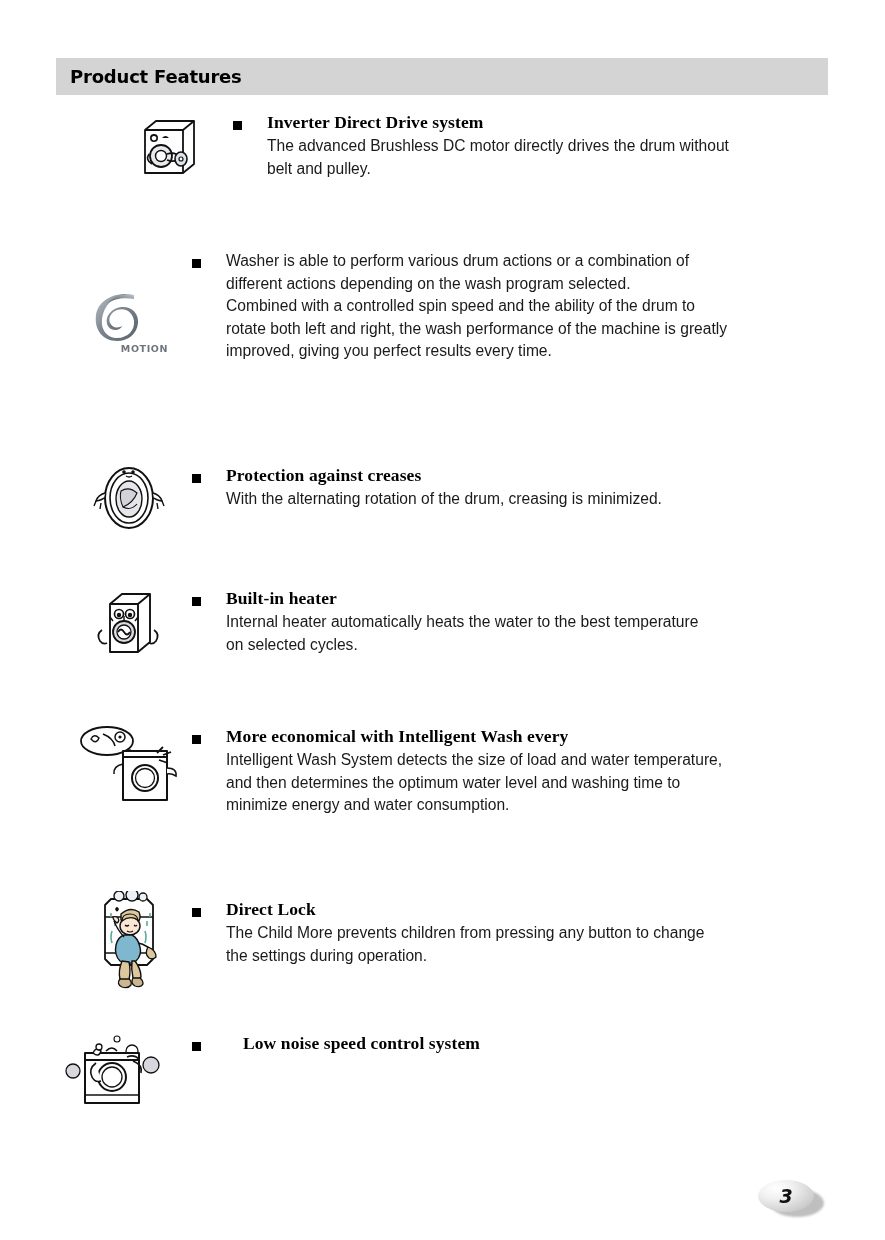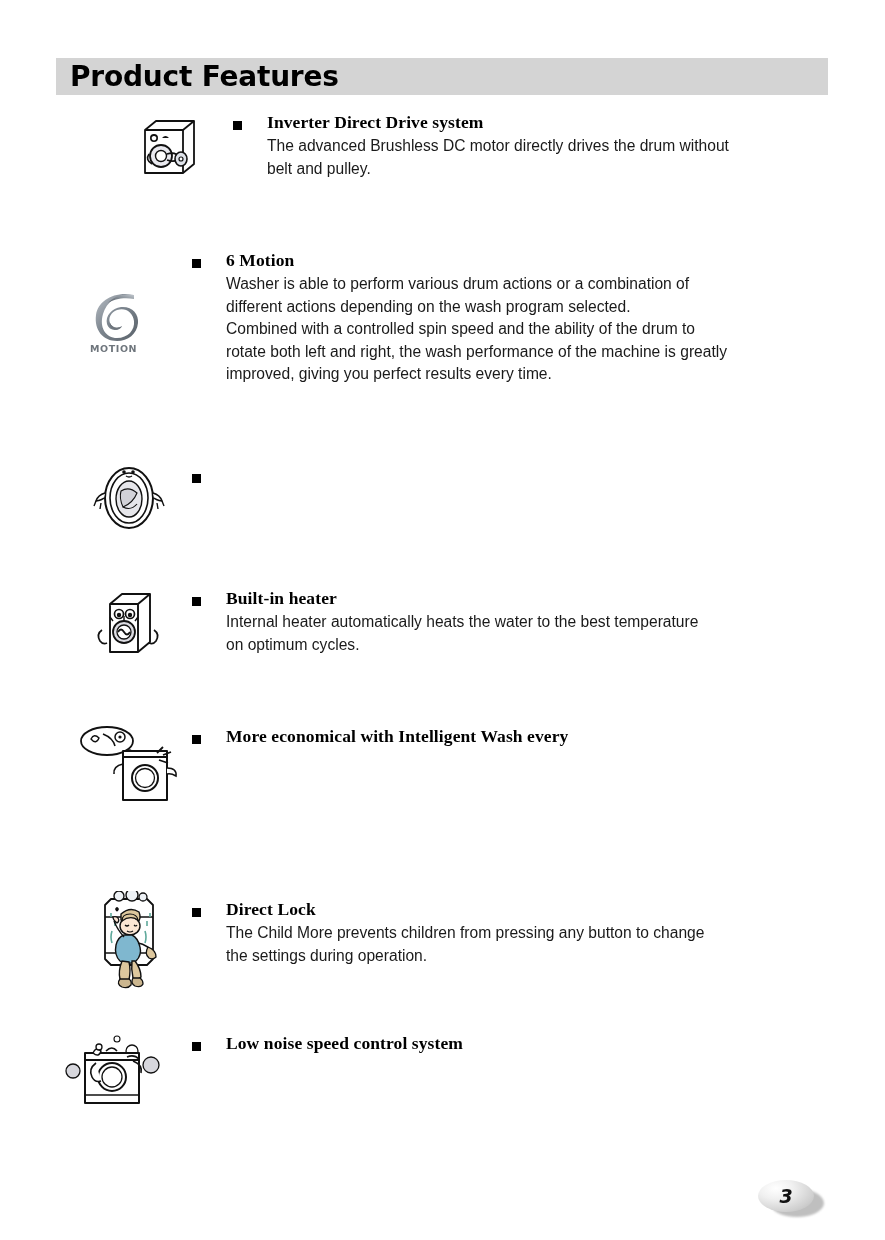--- a/index.html
+++ b/index.html
@@ -22,21 +22,21 @@
     top: 58px;
     width: 772px;
     height: 37px;
     background: #d4d4d4;
     display: flex;
     align-items: center;
   }
   .page-header .title {
     font-family: "DejaVu Sans", sans-serif;
     font-weight: bold;
-    font-size: 28px;
+    font-size: 18px;
     color: #000000;
     letter-spacing: -0.2px;
     padding-left: 14px;
     line-height: 1;
   }
 
   
   .features {
     position: absolute;
     left: 0;
@@ -121,21 +121,21 @@
     font-weight: bold;
     font-style: italic;
     font-size: 19px;
     color: #111111;
     line-height: 1;
   }
 
   
   .motion-logo {
     width: 78px;
-    text-align: left;
+    text-align: right;
   }
   .motion-logo .word {
     font-family: "DejaVu Sans", sans-serif;
     font-weight: bold;
     font-size: 9.5px;
     letter-spacing: 0.6px;
     color: #6e757c;
     margin-top: 1px;
   }
 
@@ -198,21 +198,20 @@
           </defs>
           <path d="M44 5 C30 3 17 10 13 24 C9 38 16 48 27 48 C38 48 45 40 44 31 C43 22 35 17 27 20 C21 22 18 28 20 33 C22 38 28 39 32 36 C28 42 19 41 17 34 C15 26 22 18 31 17 C42 16 49 24 48 33 C47 44 38 51 27 51 C13 51 4 40 6 25 C8 11 24 1 44 5 Z" fill="url(#sixgrad)"></path>
           <path d="M44 5 C34 3 24 6 18 13 C24 9 34 7 44 9 Z" fill="url(#sixgrad2)"></path>
           <path d="M20 33 C22 38 28 39 32 36 C30 41 23 41 20 36 Z" fill="#6e757c"></path>
         </svg>
         <div class="word">MOTION</div>
       </div>
     </div>
     <div class="bullet" style="top:9px;"></div>
     <div class="text-cell" style="top:0;">
-      <p class="f-title">6 Motion</p>
       <p class="f-body">Washer is able to perform various drum actions or a combination of
 different actions depending on the wash program selected.
 Combined with a controlled spin speed and the ability of the drum to
 rotate both left and right, the wash performance of the machine is greatly
 improved, giving you perfect results every time.</p>
     </div>
   </div>
 
   <div class="feature" style="height:123px;">
     <div class="icon-cell" style="top:0;">
@@ -226,20 +225,24 @@
           <path d="M12 28 q-7 2 -9 8 q6 -1 8 -3" fill="#ffffff" stroke="#111" stroke-width="1.6"></path>
           <path d="M60 28 q7 2 9 8 q-6 -1 -8 -3" fill="#ffffff" stroke="#111" stroke-width="1.6"></path>
           <path d="M3 36 l-2 5 M8 38 l-1 6 M69 36 l2 5 M64 38 l1 6" stroke="#111" stroke-width="1.4" fill="none"></path>
           <circle cx="31" cy="7" r="1.8" fill="#111"></circle>
           <circle cx="40" cy="7" r="1.8" fill="#111"></circle>
           <path d="M33 11 q3 2 6 0" fill="none" stroke="#111" stroke-width="1.3"></path>
         </svg>
       </span>
     </div>
     <div class="bullet" style="top:9px;"></div>
+    <div class="text-cell" style="top:0;">
+      <p class="f-title">Protection against creases</p>
+      <p class="f-body">With the alternating rotation of the drum, creasing is minimized.</p>
+    </div>
   </div>
 
   <div class="feature" style="height:138px;padding-left:27px;">
     <div class="icon-cell" style="top:2px;">
       <span>
         <svg width="74" height="68" viewBox="0 0 74 68">
           <g fill="#ffffff" stroke="#111" stroke-width="1.9" stroke-linejoin="round">
             <path d="M18 14 L30 4 L58 4 L58 52 L46 62 L18 62 Z"></path>
             <path d="M18 14 L46 14 L46 62"></path>
             <path d="M46 14 L58 4"></path>
@@ -254,21 +257,21 @@
           <path d="M21 31 l-3 -4 M43 31 l3 -4 M32 31 l0 -5" stroke="#111" stroke-width="1.4"></path>
           <path d="M10 40 q-6 4 -2 11 q3 4 7 2" fill="none" stroke="#111" stroke-width="1.7"></path>
           <path d="M62 40 q6 4 2 11 q-3 4 -7 2" fill="none" stroke="#111" stroke-width="1.7"></path>
         </svg>
       </span>
     </div>
     <div class="bullet" style="top:9px;"></div>
     <div class="text-cell" style="top:0;">
       <p class="f-title">Built-in heater</p>
       <p class="f-body">Internal heater automatically heats the water to the best temperature
-on optimum cycles.</p>
+on selected cycles.</p>
     </div>
   </div>
 
   <div class="feature" style="height:173px;">
     <div class="icon-cell" style="top:-2px;">
       <span>
         <svg width="100" height="80" viewBox="0 0 100 80">
           <ellipse cx="28" cy="17" rx="26" ry="14" fill="#ffffff" stroke="#111" stroke-width="1.8"></ellipse>
           <circle cx="50" cy="30" r="4" fill="#ffffff" stroke="#111" stroke-width="1.5"></circle>
           <circle cx="56" cy="37" r="2.5" fill="#ffffff" stroke="#111" stroke-width="1.3"></circle>
@@ -284,20 +287,23 @@
           <circle cx="66" cy="54" r="9.5" fill="#ffffff" stroke="#111" stroke-width="1.3"></circle>
           <path d="M78 29 l6 -6 M84 31 l8 -3 M80 36 l9 3" stroke="#111" stroke-width="1.8" fill="none"></path>
           <path d="M88 44 q10 0 9 8 q-5 -3 -9 -2" fill="#ffffff" stroke="#111" stroke-width="1.6"></path>
           <path d="M44 40 q-10 2 -9 10" fill="none" stroke="#111" stroke-width="1.6"></path>
         </svg>
       </span>
     </div>
     <div class="bullet" style="top:9px;"></div>
     <div class="text-cell" style="top:0;">
       <p class="f-title">More economical with Intelligent Wash every</p>
+      <p class="f-body">Intelligent Wash System detects the size of load and water temperature,
+and then determines the optimum water level and washing time to
+minimize energy and water consumption.</p>
     </div>
   </div>
 
   <div class="feature" style="height:134px;">
     <div class="icon-cell" style="top:-8px;">
       <span>
         <svg width="76" height="100" viewBox="0 0 76 100">
           <g fill="#ffffff" stroke="#111" stroke-width="1.8" stroke-linejoin="round">
             <path d="M14 14 L20 8 L56 8 L62 14 L62 68 L56 74 L20 74 L14 68 Z"></path>
           </g>
@@ -352,21 +358,21 @@
           <path d="M36 24 q3 -7 8 -2 q-2 7 -8 2 Z" fill="#ffffff" stroke="#111" stroke-width="1.5"></path>
           <circle cx="42" cy="18" r="3" fill="#ffffff" stroke="#111" stroke-width="1.3"></circle>
           <path d="M49 22 q6 -6 11 0" fill="none" stroke="#111" stroke-width="1.6"></path>
           <path d="M39 34 q-8 6 -4 14 q3 6 9 4" fill="#ffffff" stroke="#111" stroke-width="1.6"></path>
           <path d="M76 32 q10 4 8 12" fill="none" stroke="#111" stroke-width="1.6"></path>
           <path d="M70 28 q7 -3 12 2" fill="none" stroke="#111" stroke-width="1.5"></path>
         </svg>
       </span>
     </div>
     <div class="bullet" style="top:9px;"></div>
-    <div class="text-cell" style="top:0;">
+    <div class="text-cell" style="top:0;margin-left:17px;">
       <p class="f-title">Low noise speed control system</p>
     </div>
   </div>
 
 </div>
 
 <div class="page-number">
   <div class="shadow"></div>
   <div class="disc">
     <span class="num">3</span>

